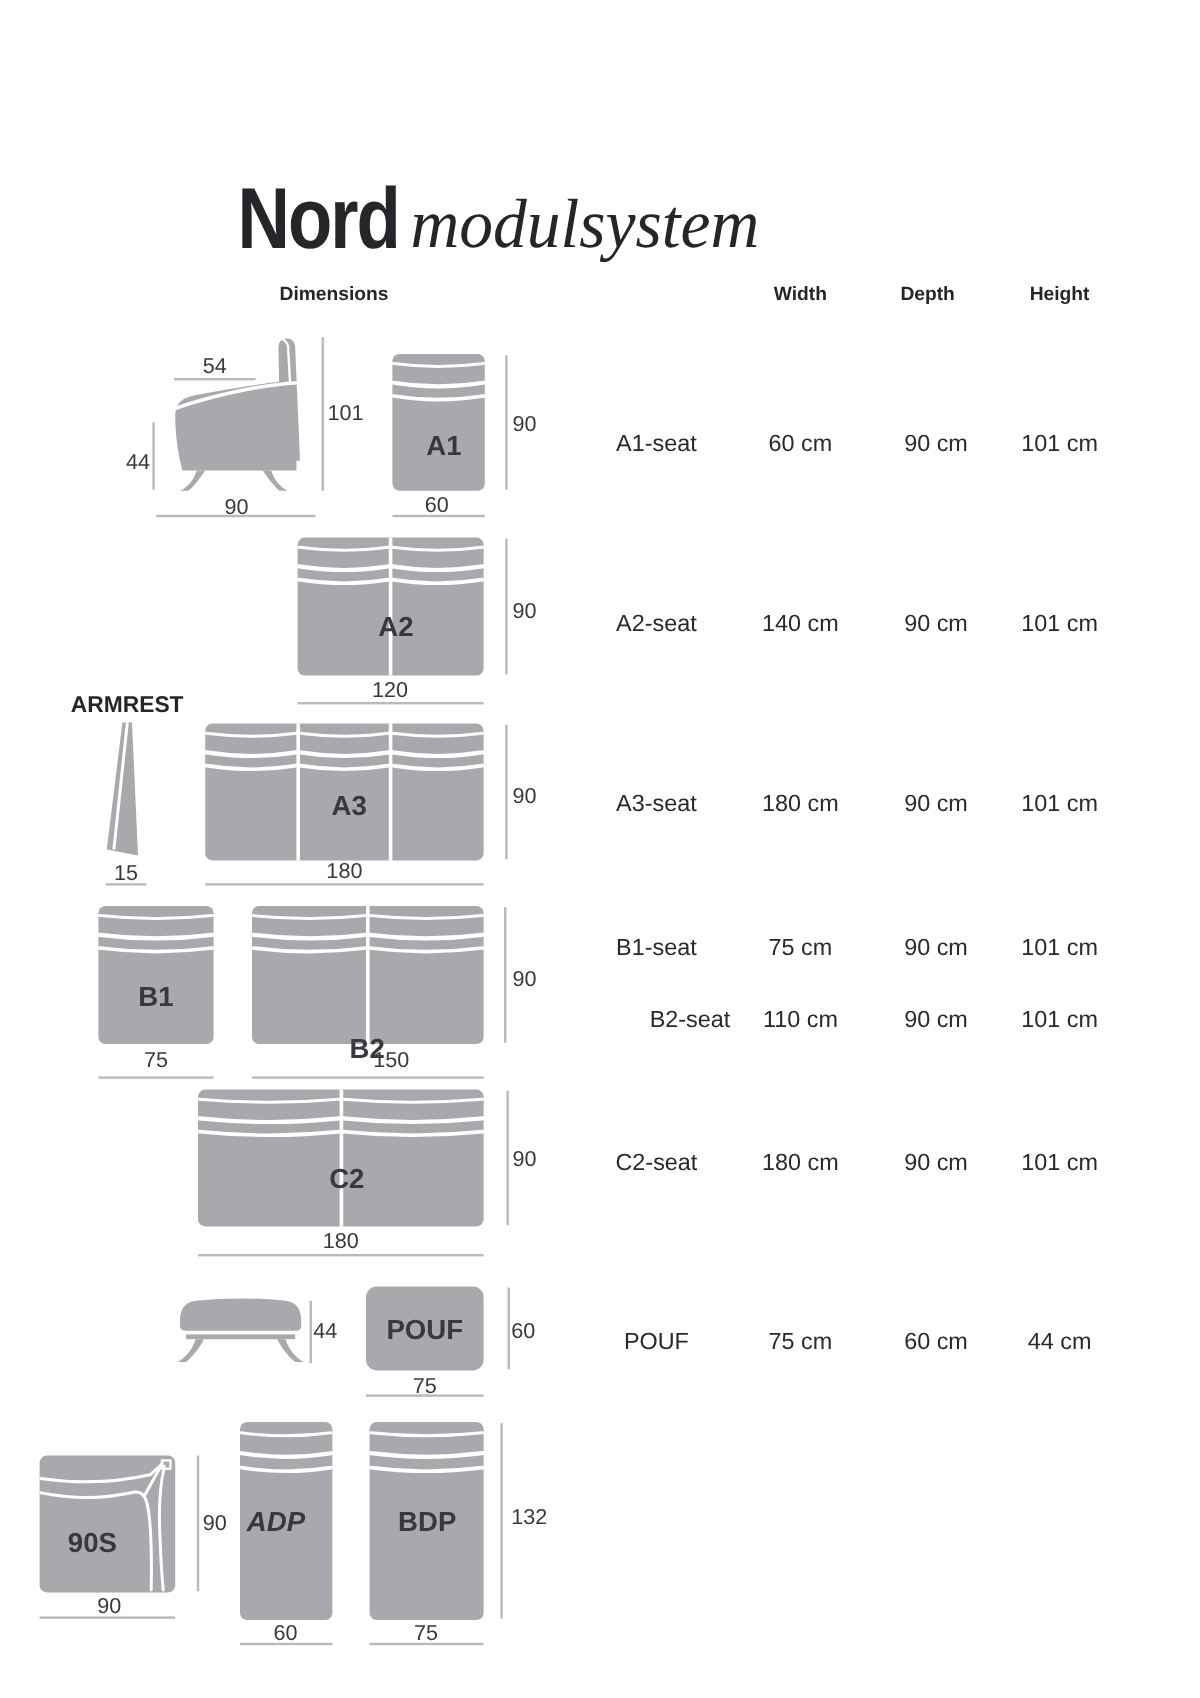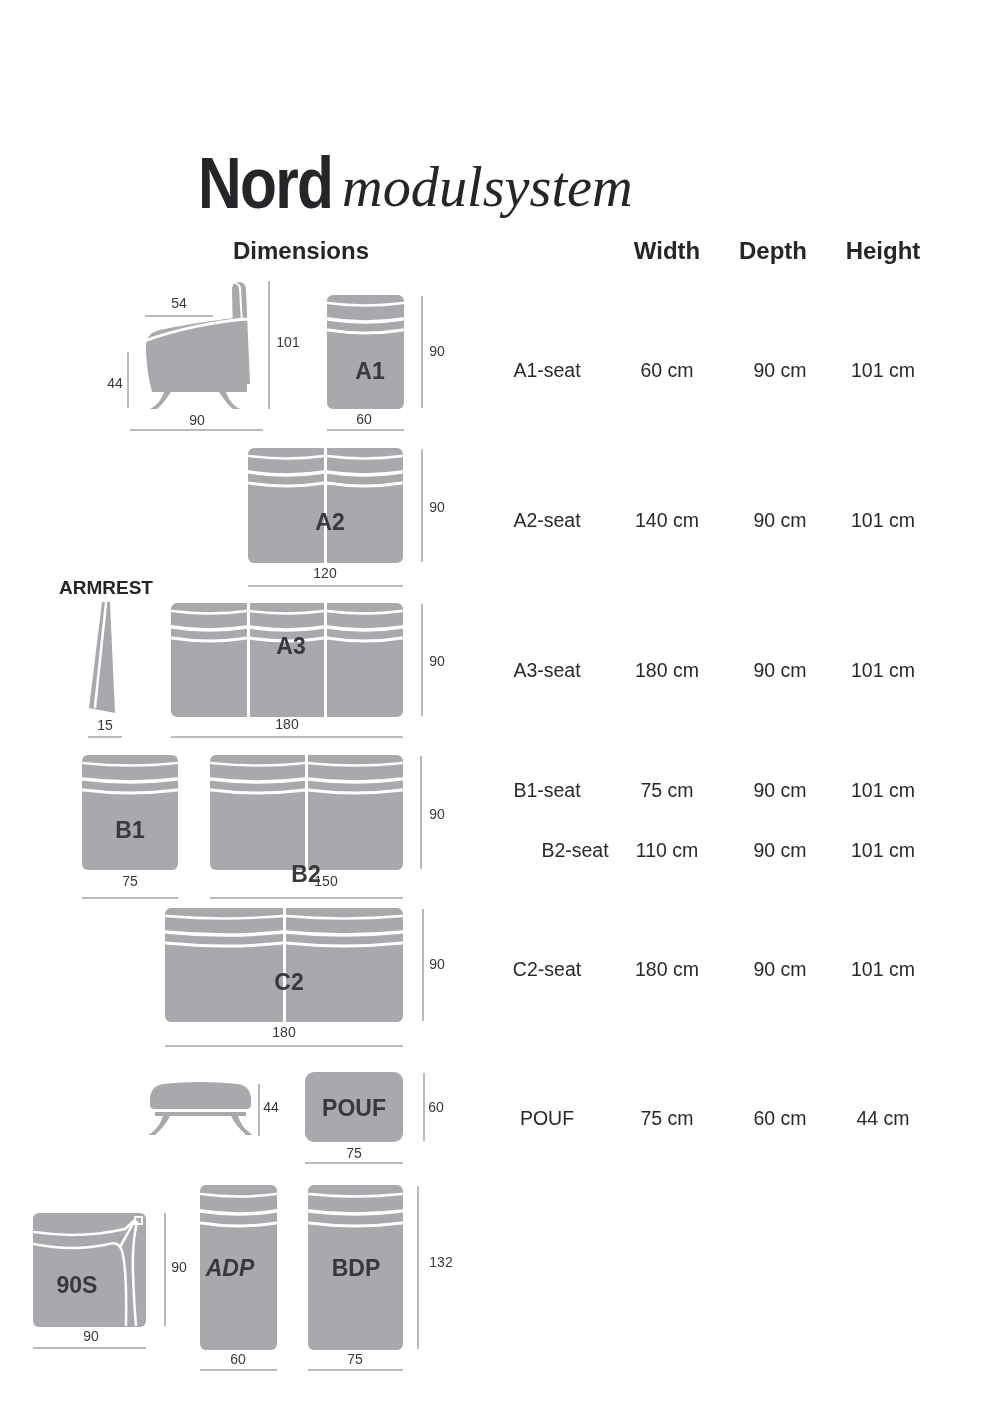--- a/index.html
+++ b/index.html
@@ -10,23 +10,23 @@
   .title-brand{
     position:absolute;left:198px;top:147px;font-size:72px;font-weight:700;
     letter-spacing:-2px;line-height:1;color:#272529;
     transform:scaleX(0.84);transform-origin:0 0;
   }
   .title-suffix{
     position:absolute;left:342px;top:158px;font-size:58px;line-height:1;
     font-family:"Liberation Serif", serif;font-style:italic;color:#272529;
     transform:scaleX(0.97);transform-origin:0 0;
   }
-  .col-head{position:absolute;height:24px;font-weight:700;font-size:24px;text-align:center;color:#272529;}
+  .col-head{position:absolute;height:24px;font-weight:700;font-size:16px;text-align:center;color:#272529;}
   .cell{position:absolute;height:24px;font-size:19.5px;text-align:center;color:#29282b;}
-  .dim{position:absolute;width:44px;text-align:center;font-size:14px;color:#39383b;}
+  .dim{position:absolute;width:44px;text-align:center;font-size:18px;color:#39383b;}
   .mod-label{position:absolute;width:80px;text-align:center;font-size:23px;font-weight:700;color:#39383c;}
   .armrest-title{position:absolute;left:59px;top:577px;font-size:19px;font-weight:700;color:#272529;}
   .hline{position:absolute;height:1.5px;background:#b9babc;}
   .vline{position:absolute;width:1.5px;background:#b9babc;}
   svg.diagram{position:absolute;overflow:visible;}
   .fillg{fill:#a8a9ac;}
   .seam{stroke:#ffffff;fill:none;stroke-linecap:round;}
 </style>
 </head>
 <body>
@@ -136,21 +136,21 @@
     <path class="seam" stroke-width="3" d="M1,35 Q39,41 76,35"></path>
     <path class="seam" stroke-width="2.5" d="M79,8 Q116,13 153,8"></path>
     <path class="seam" stroke-width="3.5" d="M79,24 Q116,30 153,24"></path>
     <path class="seam" stroke-width="3" d="M79,35 Q116,41 153,35"></path>
     <path class="seam" stroke-width="2.5" d="M156,8 Q194,13 231,8"></path>
     <path class="seam" stroke-width="3.5" d="M156,24 Q194,30 231,24"></path>
     <path class="seam" stroke-width="3" d="M156,35 Q194,41 231,35"></path>
     <line x1="77.5" y1="0" x2="77.5" y2="114" stroke="#fff" stroke-width="3"></line>
     <line x1="154.5" y1="0" x2="154.5" y2="114" stroke="#fff" stroke-width="3"></line>
   </svg>
-  <div class="mod-label" style="left:251px;top:633px;">A3</div>
+  <div class="mod-label" style="left:251px;top:658px;">A3</div>
   <div class="dim" style="left:415px;top:653px;">90</div>
   <div class="vline" style="left:421px;top:604px;height:112px;"></div>
   <div class="dim" style="left:265px;top:716px;">180</div>
   <div class="hline" style="left:171px;top:736px;width:232px;"></div>
 
   <svg class="diagram" style="left:82px;top:755px;" width="96" height="115" viewBox="0 0 96 115">
     <rect class="fillg" x="0" y="0" width="96" height="115" rx="6"></rect>
     <path class="seam" stroke-width="2.5" d="M1,8 Q48,13 95,8"></path>
     <path class="seam" stroke-width="3.5" d="M1,24 Q48,30 95,24"></path>
     <path class="seam" stroke-width="3" d="M1,35 Q48,41 95,35"></path>

